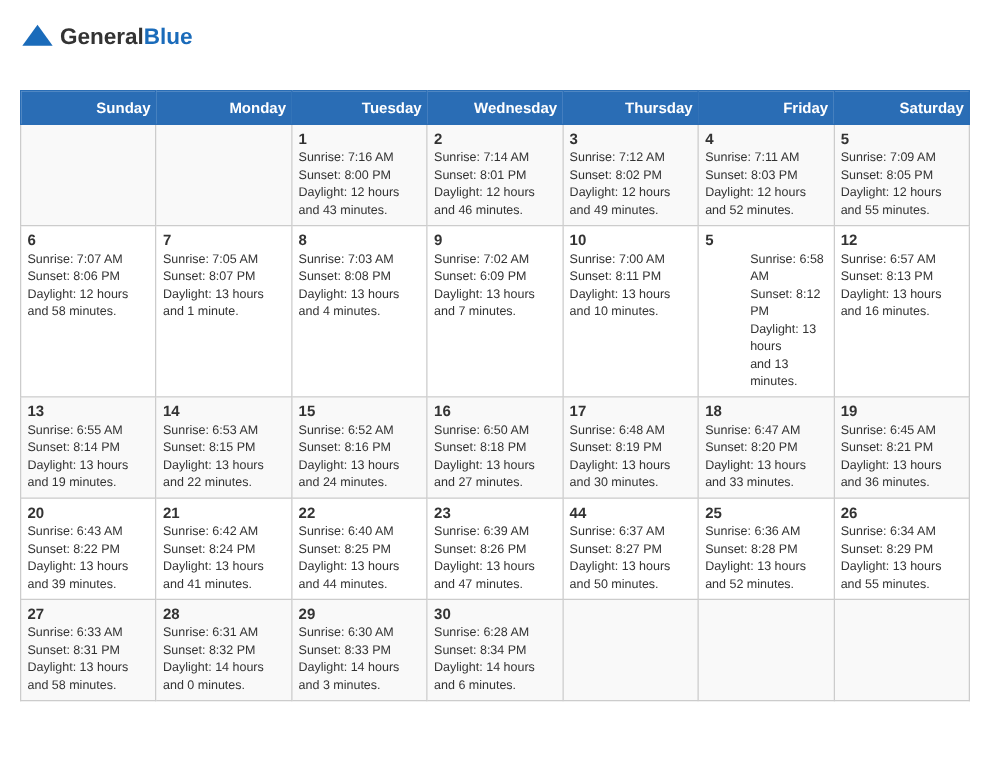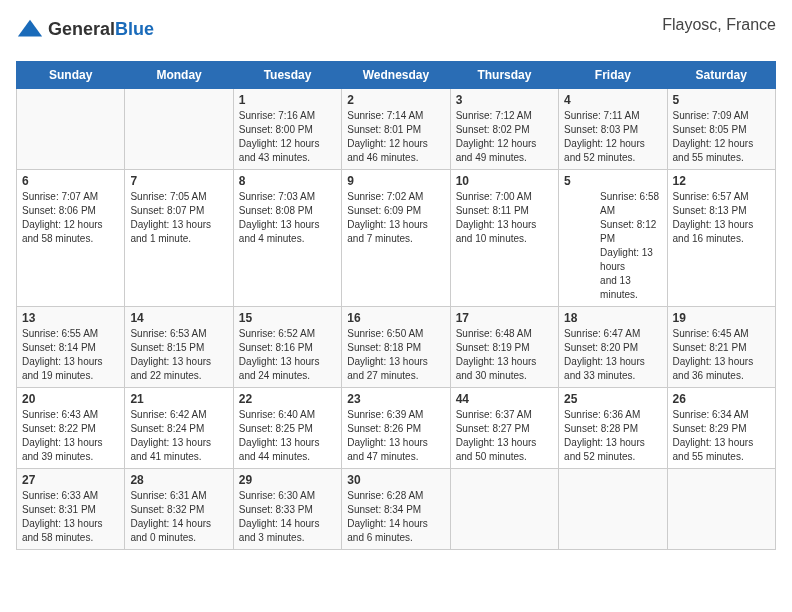--- a/index.html
+++ b/index.html
@@ -7,21 +7,21 @@
       font-family: Arial, sans-serif;
       background: #fff;
       width: 792px;
       min-height: 612px;
       padding: 16px;
     }
     .header {
       display: flex;
       justify-content: space-between;
       align-items: flex-start;
-      margin-bottom: 17px;
+      margin-bottom: 28px;
       gap: 19px;
     }
     .logo {
       display: flex;
       align-items: center;
       gap: 4px;
     }
     .logo-text-general {
       font-size: 18px;
       font-weight: bold;
@@ -55,21 +55,21 @@
       width: 100%;
       border-collapse: collapse;
       table-layout: fixed;
     }
     thead tr th {
       background-color: #2a6db5;
       color: #fff;
       font-size: 12px;
       font-weight: bold;
       padding: 6px 4px;
-      text-align: center;
+      text-align: right;
       border: 1px solid #2a6db5;
     }
     tbody tr td {
       border: 1px solid #ccc;
       vertical-align: top;
       padding: 4px 5px;
       font-size: 10px;
       color: #333;
       height: 80px;
     }
@@ -103,21 +103,20 @@
       <polygon points="15,4 28,22 2,22" fill="#1a6bba"></polygon>
     </svg>
     <div>
       <div style="display:flex; gap:0;">
         <span class="logo-text-general">General</span>
           <span class="logo-text-blue">Blue</span>
       </div>
     </div>
   </div>
   <div class="title-area">
-    <div class="location-title">Flayosc, France</div>
   </div>
 </div>
 
 <table>
   <thead>
     <tr>
     <th>Sunday</th>
         <th>Monday</th>
         <th>Tuesday</th>
         <th>Wednesday</th>

